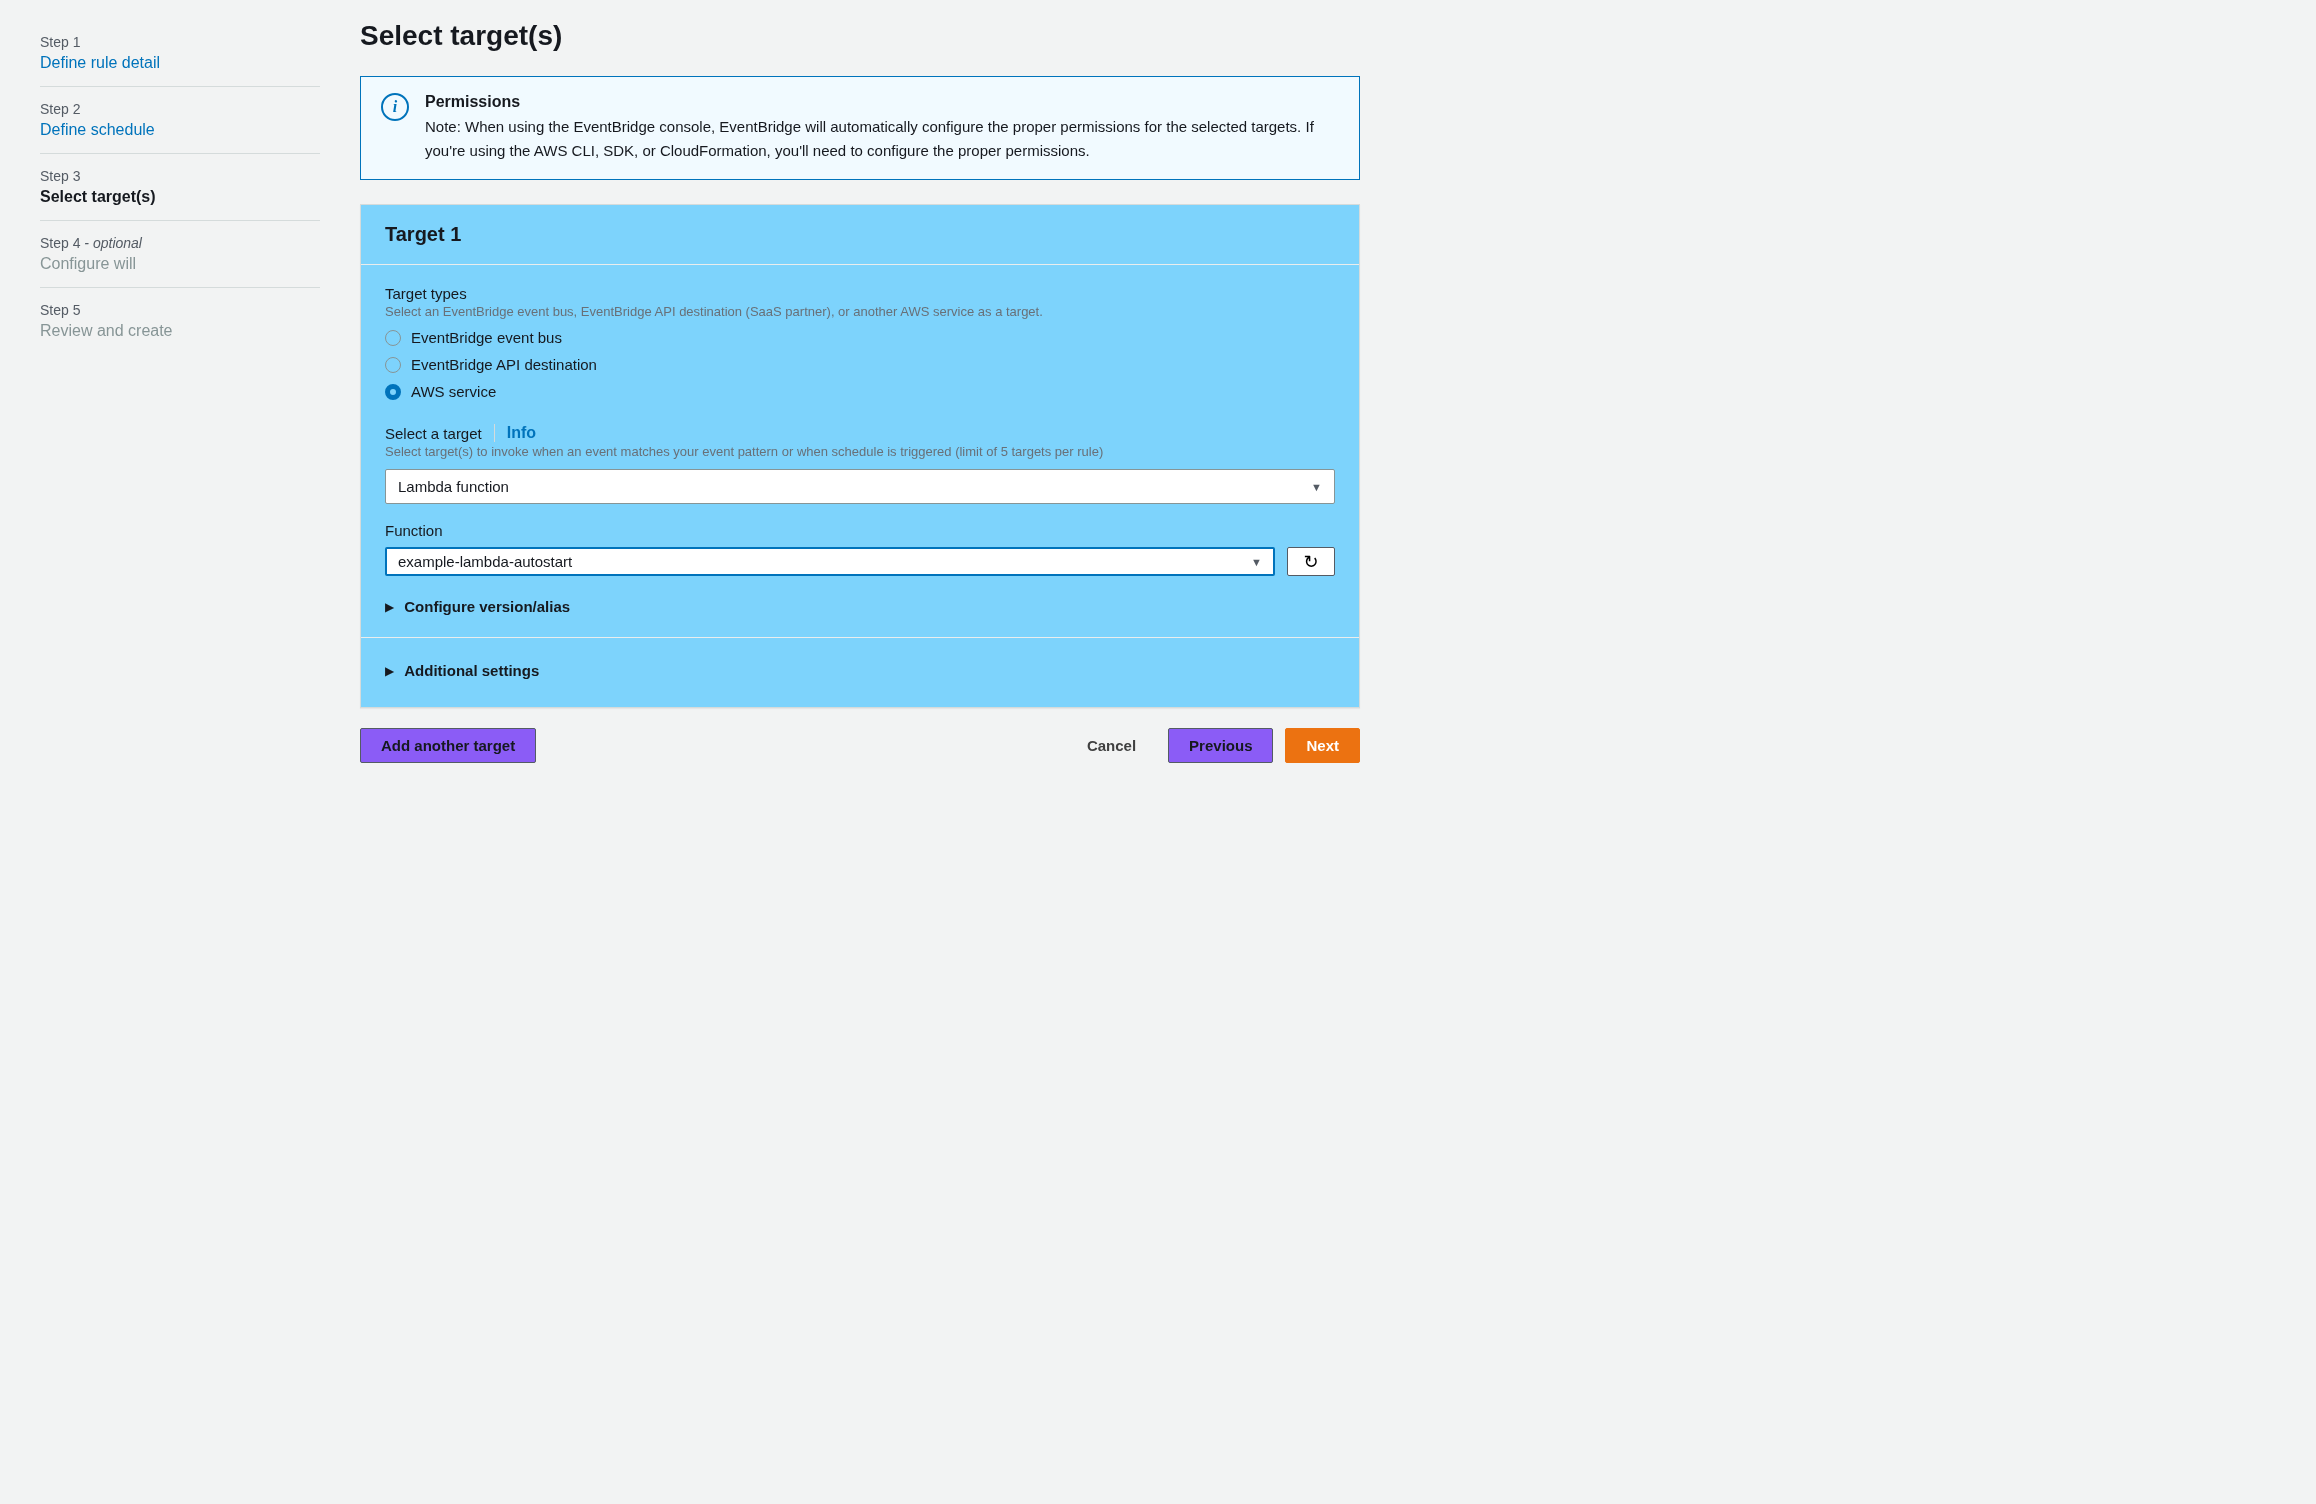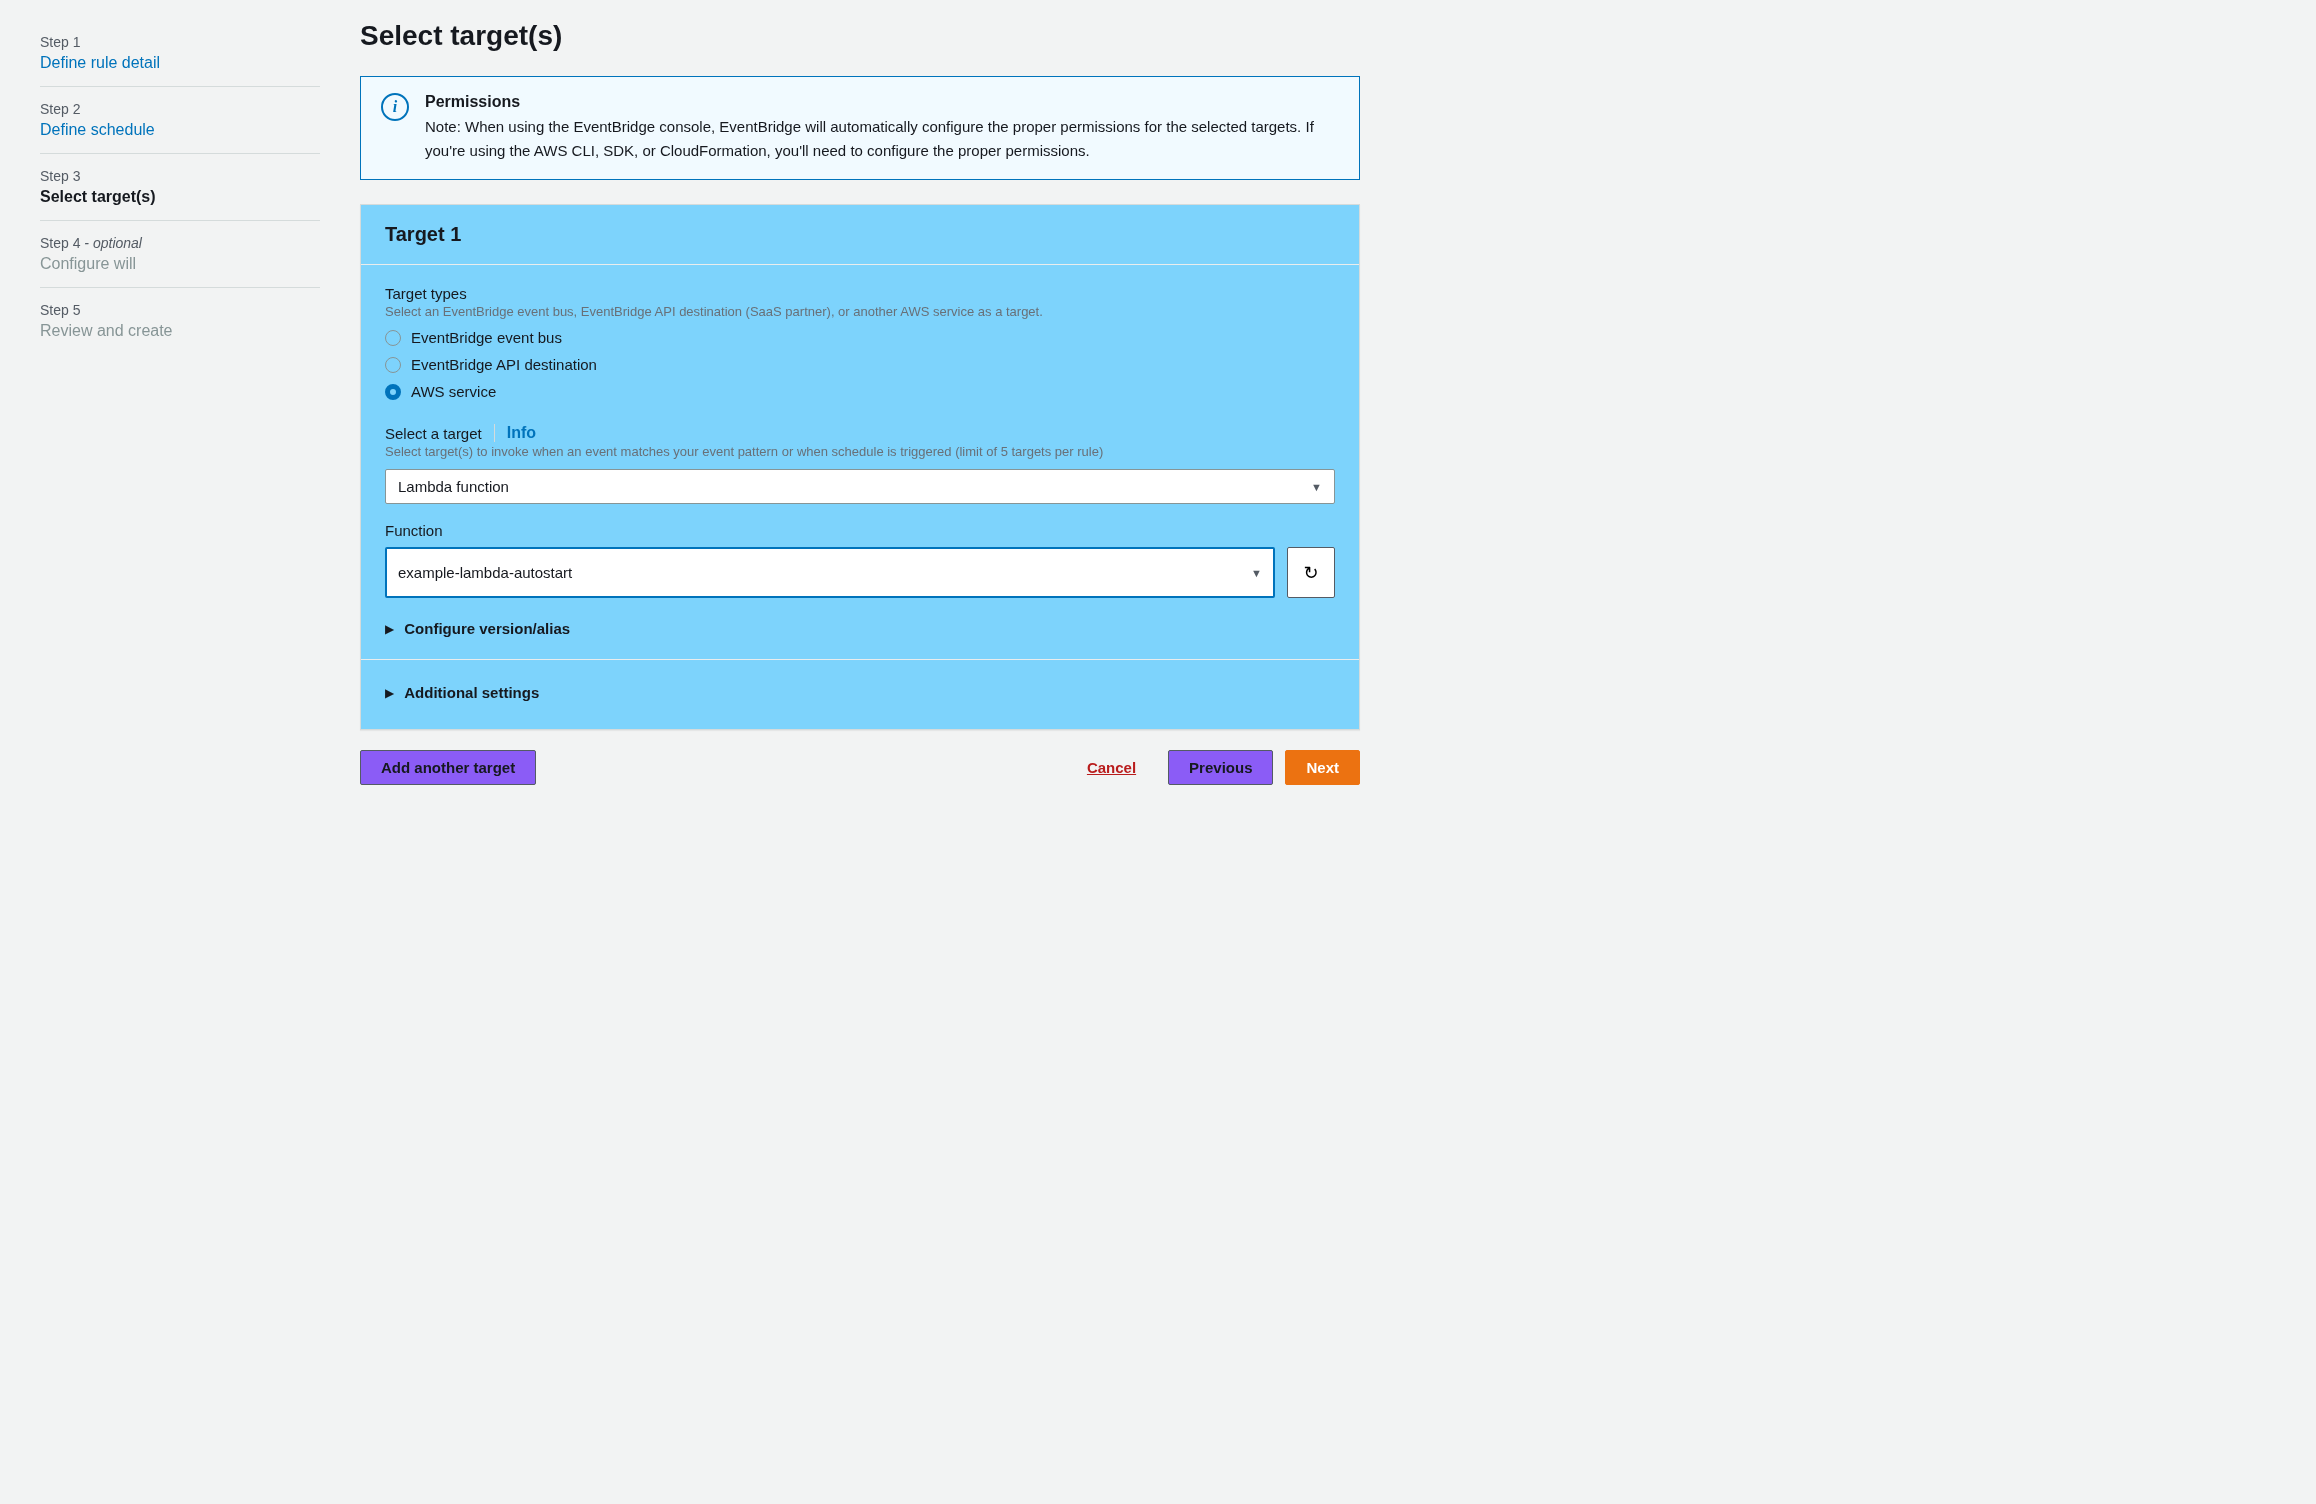--- a/index.html
+++ b/index.html
@@ -181,21 +181,21 @@
       background: #fff;
       display: flex;
       justify-content: space-between;
       align-items: center;
       cursor: pointer;
       margin-bottom: 18px;
       border-radius: 2px;
     }
     .select-box.focused {
       border: 2px solid #0073bb;
-      padding: 15px 11px;
+      padding: 4px 11px;
     }
     .select-caret {
       font-size: 11px;
       color: #545b64;
     }
     .function-row {
       display: flex;
       gap: 12px;
       margin-bottom: 18px;
     }
@@ -248,24 +248,23 @@
       font-weight: 700;
       border: 1px solid transparent;
       background: transparent;
     }
     .btn-outline {
       border-color: #545b64;
       color: #16191f;
       background: #8b5cf6;
     }
     .btn-link {
-      color: #b91c1c;
+      color: #404040;
       border: none;
       background: transparent;
-      text-decoration: underline;
     }
     .btn-primary {
       background: #ec7211;
       color: #fff;
       border-color: #ec7211;
     }
     .footer-right {
       display: flex;
       gap: 12px;
       align-items: center;

